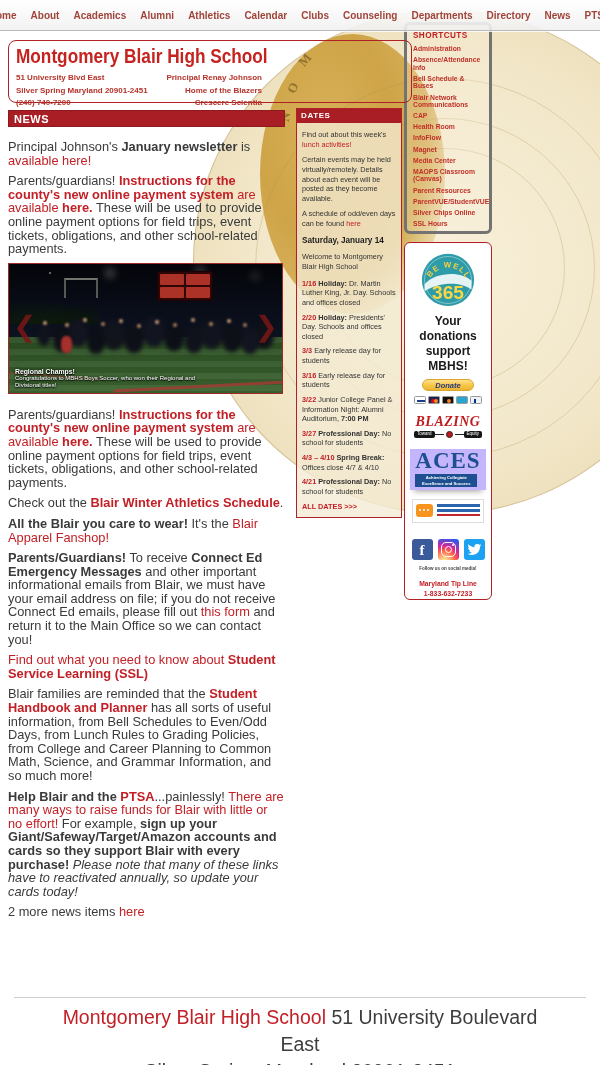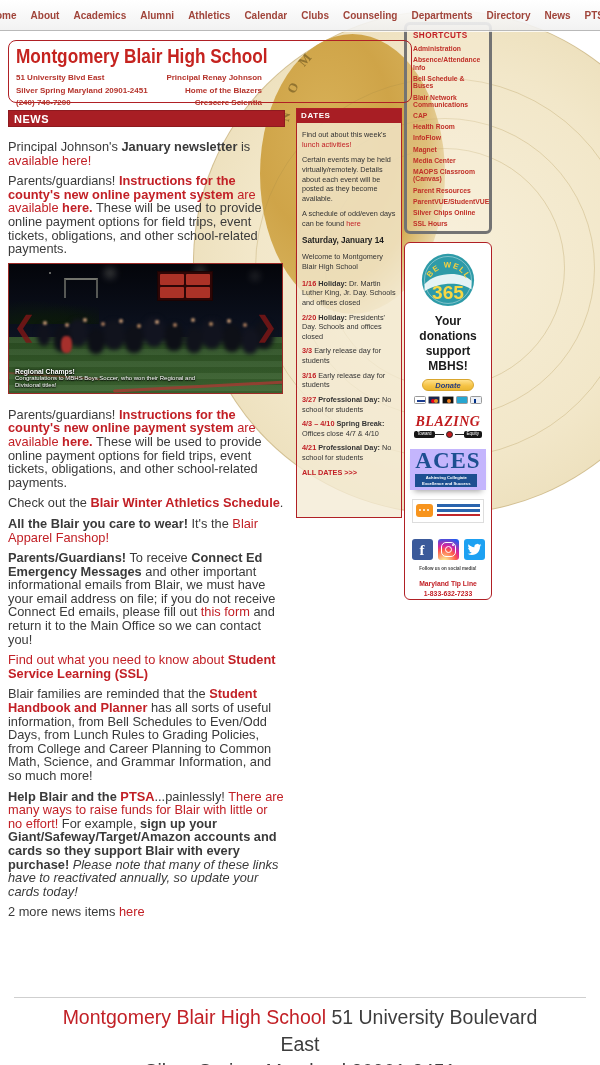--- a/index.html
+++ b/index.html
@@ -265,20 +265,21 @@
           <div class="dates-p"><span class="seg plain">Certain events may be held virtually/remotely. Details about each event will be posted as they become available.</span></div>
           <div class="dates-p"><span class="seg plain">A schedule of odd/even days can be found </span><span class="seg link">here</span></div>
         </div>
       <div class="dates-day">Saturday, January 14</div>
       <div class="dates-welcome">Welcome to Montgomery Blair High School</div>
       <div>
           <div class="date-entry"><span class="seg date">1/16</span><span class="seg plain">  </span><span class="seg bold">Holiday:</span><span class="seg plain"> Dr. Martin Luther King, Jr. Day. Schools and offices closed</span></div>
           <div class="date-entry"><span class="seg date">2/20</span><span class="seg plain">  </span><span class="seg bold">Holiday:</span><span class="seg plain"> Presidents' Day. Schools and offices closed</span></div>
           <div class="date-entry"><span class="seg date">3/3</span><span class="seg plain">  Early release day for students</span></div>
           <div class="date-entry"><span class="seg date">3/16</span><span class="seg plain">  Early release day for students</span></div>
+          <div class="date-entry"><span class="seg date">3/22</span><span class="seg plain">  Junior College Panel &amp; Information Night: Alumni Auditorium, </span><span class="seg bold">7:00 PM</span></div>
           <div class="date-entry"><span class="seg date">3/27</span><span class="seg plain">  </span><span class="seg bold">Professional Day:</span><span class="seg plain"> No school for students</span></div>
           <div class="date-entry"><span class="seg date">4/3 – 4/10</span><span class="seg plain">  </span><span class="seg bold">Spring Break:</span><span class="seg plain"> Offices close 4/7 &amp; 4/10</span></div>
           <div class="date-entry"><span class="seg date">4/21</span><span class="seg plain">  </span><span class="seg bold">Professional Day:</span><span class="seg plain"> No school for students</span></div>
         </div>
       <div class="all-dates">ALL DATES &gt;&gt;&gt;</div>
     </div>
   </aside>
 
   <aside class="shortcuts">
     <div class="sc-head">SHORTCUTS</div>

